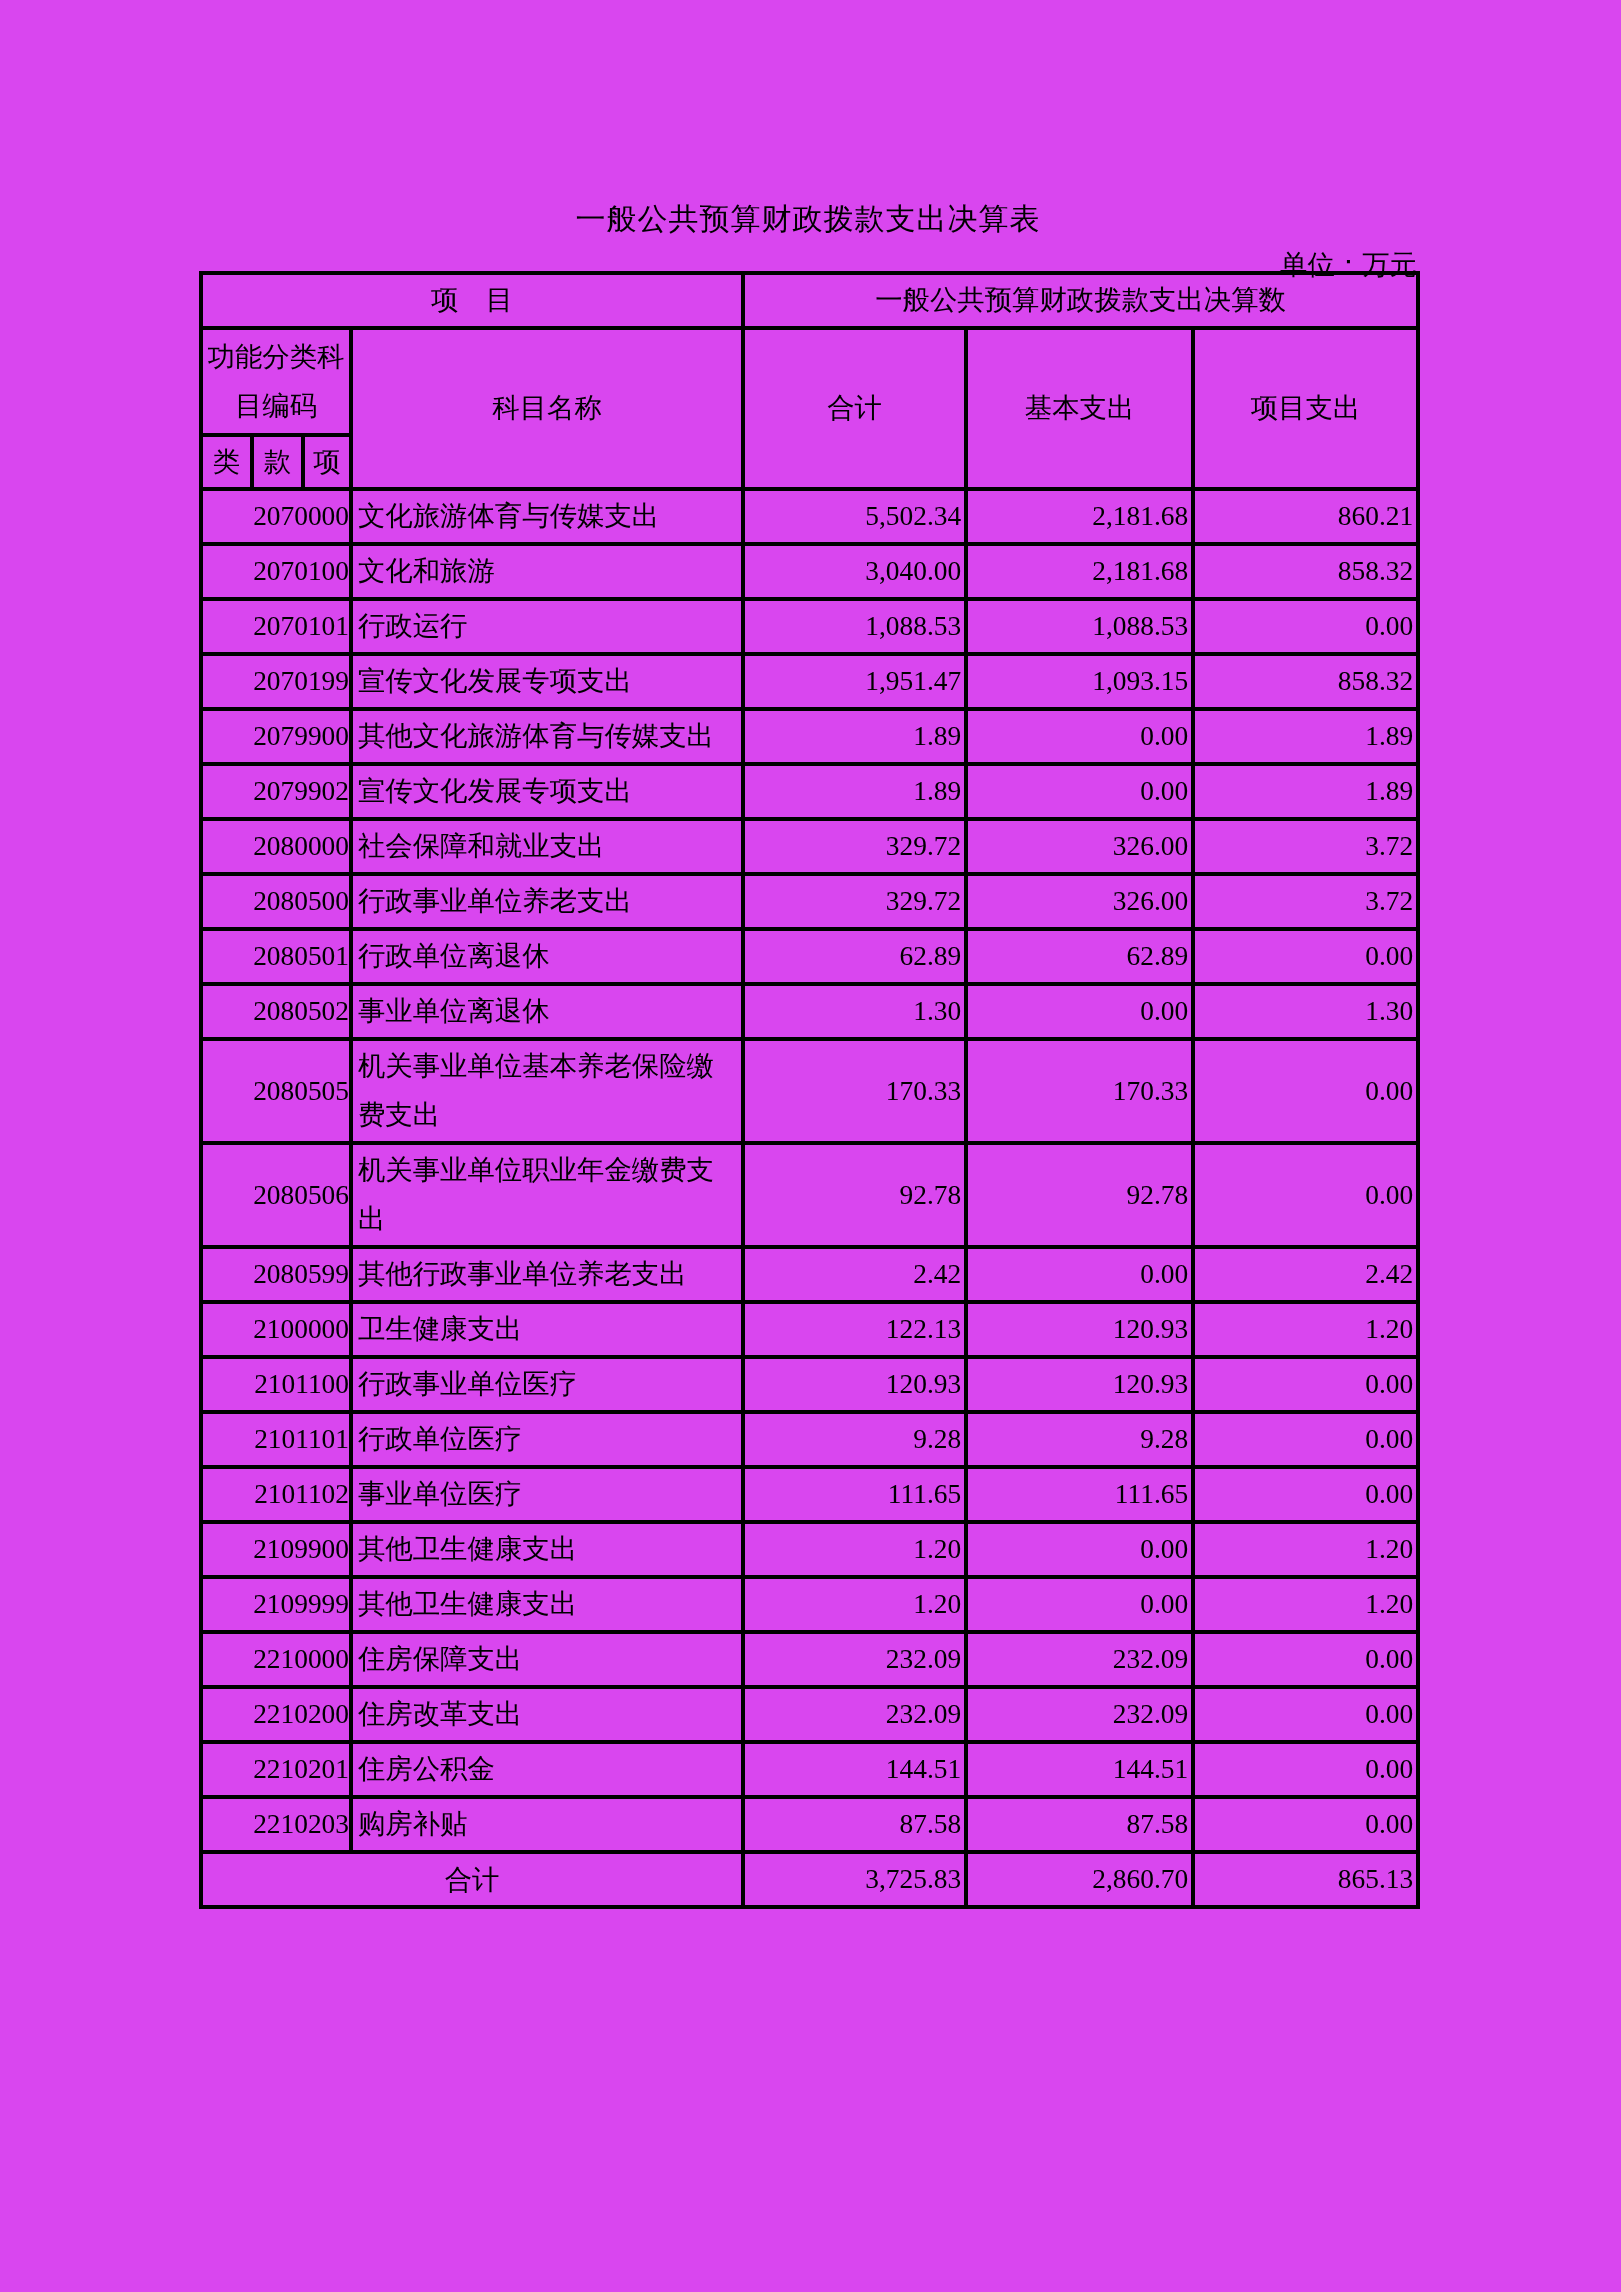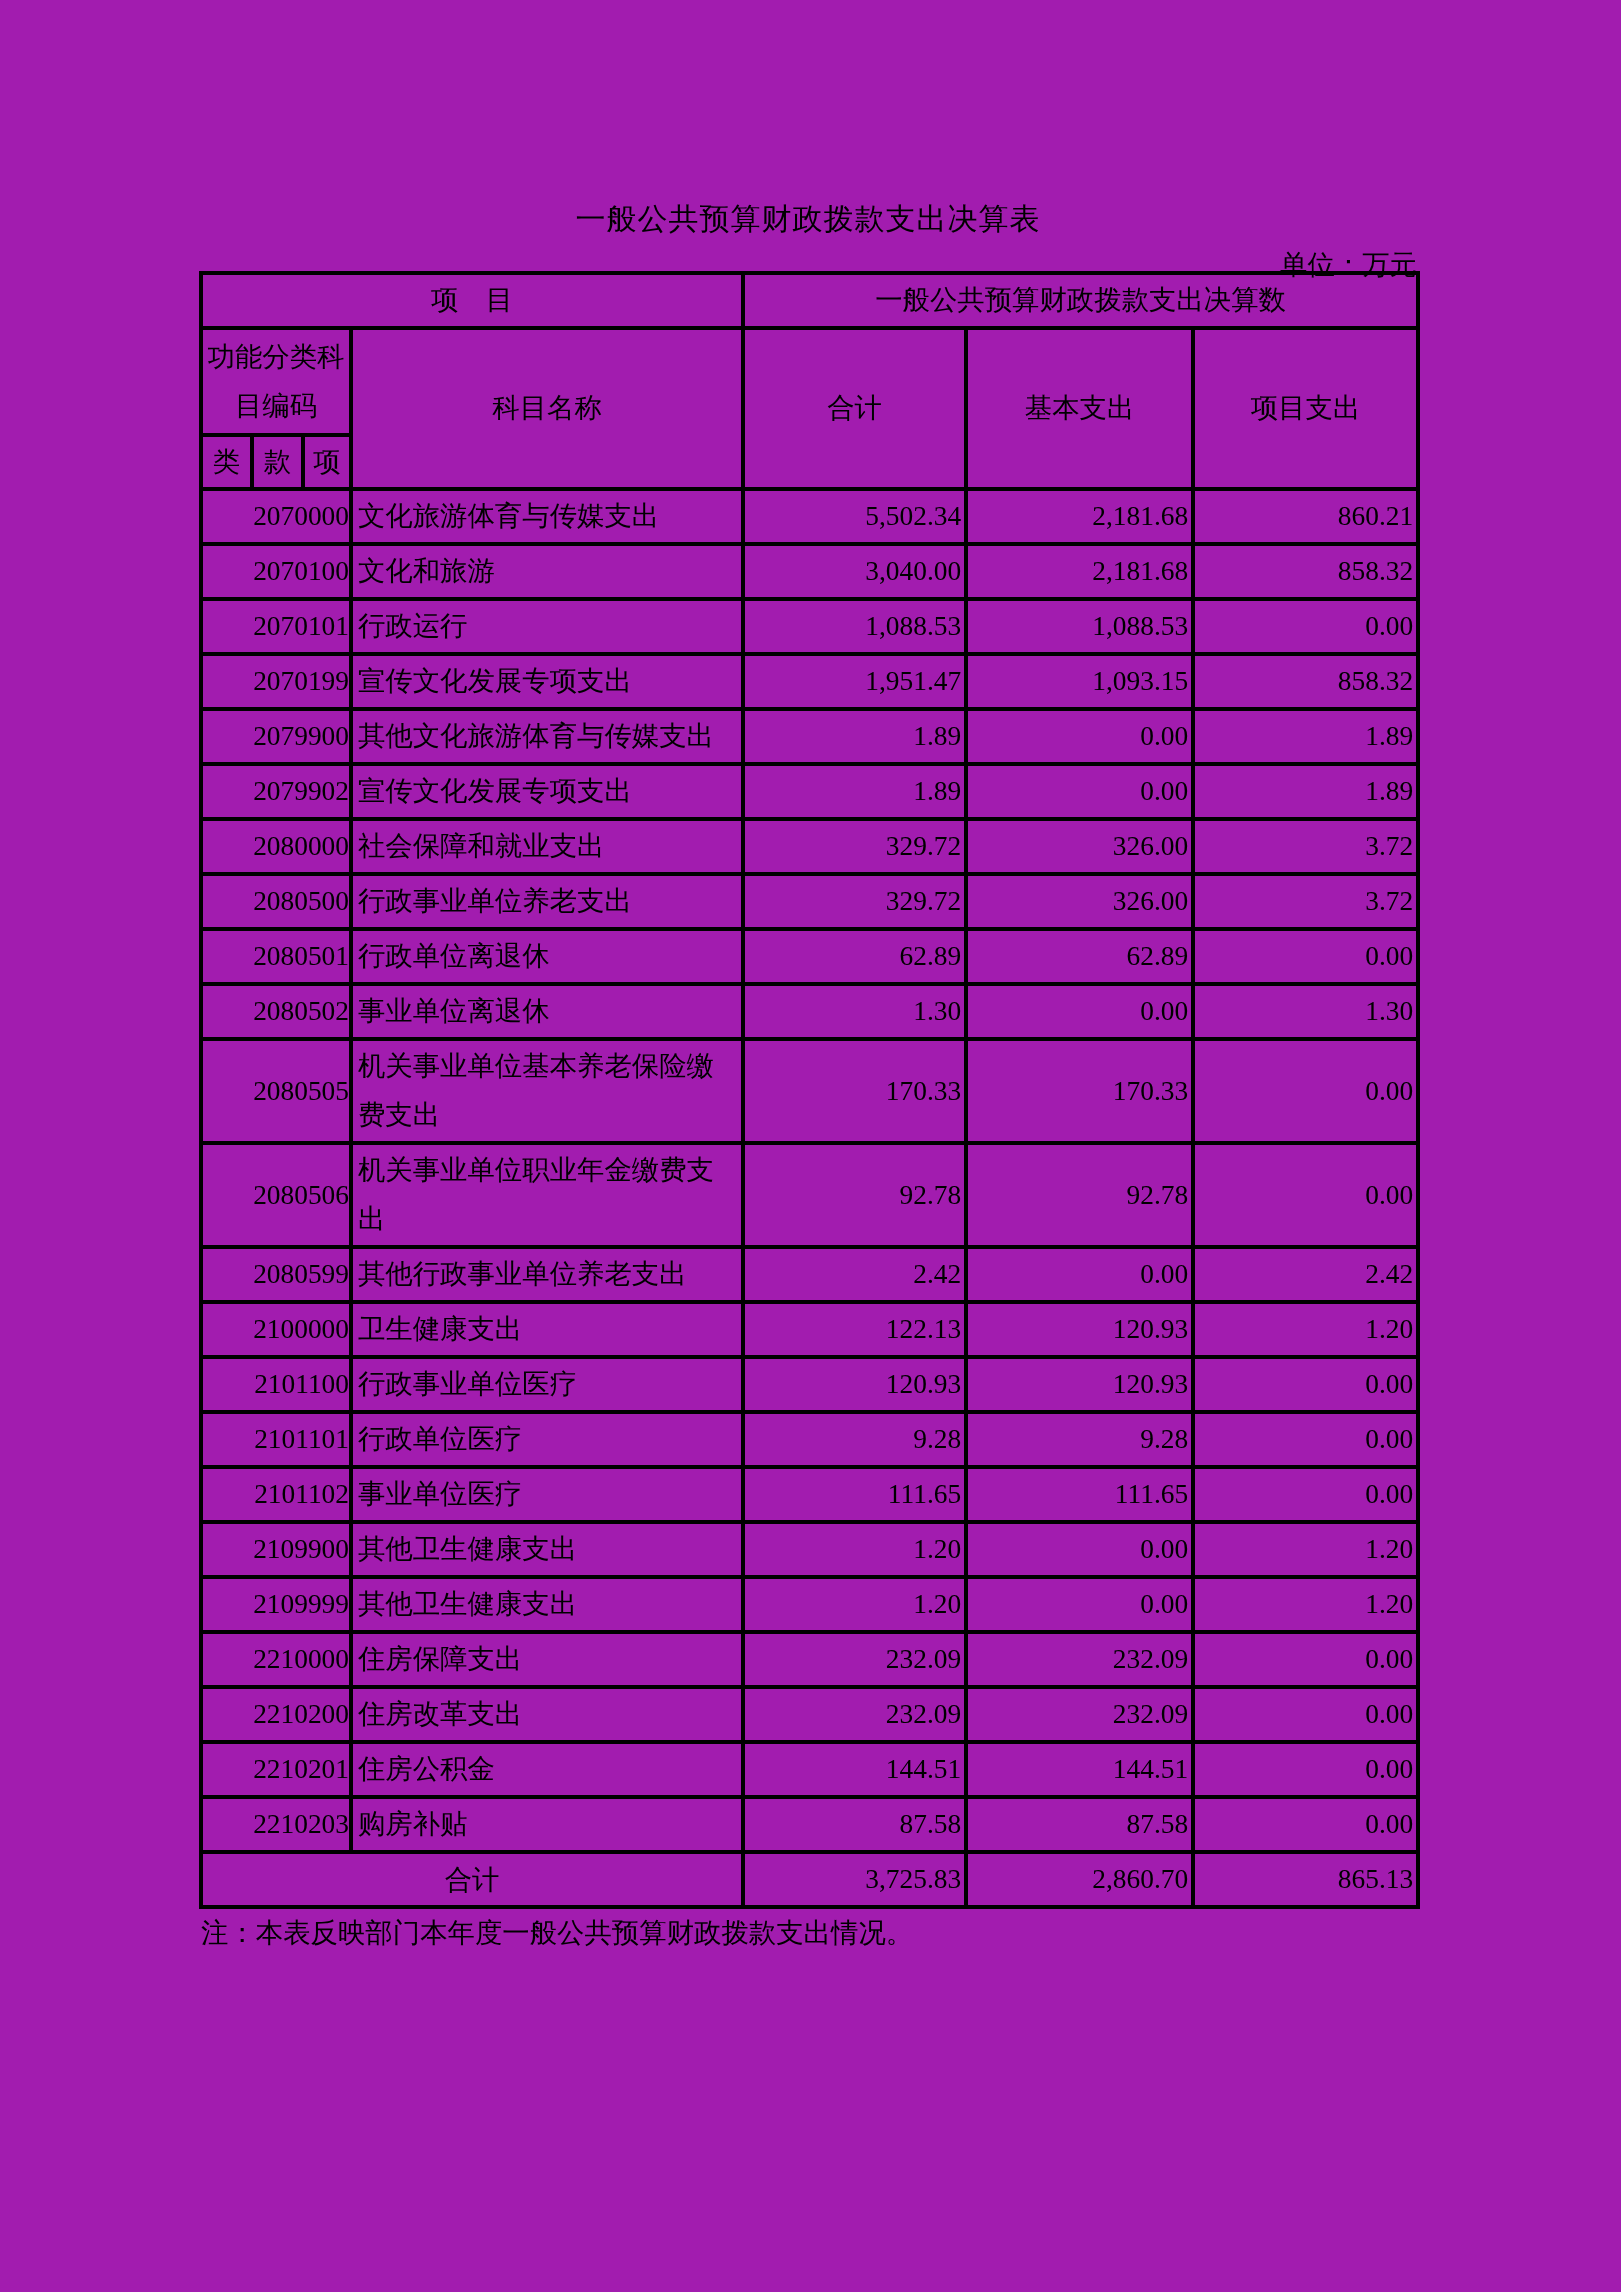--- a/index.html
+++ b/index.html
@@ -10,21 +10,21 @@
   body {
     width: 1621px;
     height: 2293px;
     font-family: "Liberation Serif", "DejaVu Serif", serif;
     color: #000000;
   }
   .sheet {
     position: relative;
     width: 1621px;
     height: 2293px;
-    background: #a21caf;
+    background: #d946ef;
     overflow: hidden;
   }
   .doc-title {
     position: absolute;
     top: 199px;
     left: 199px;
     width: 1218px;
     text-align: center;
     font-size: 30px;
     letter-spacing: 1px;
@@ -296,16 +296,15 @@
     <tfoot>
       <tr class="total-row">
         <td colspan="4" class="total-label">合计</td>
         <td class="num">3,725.83</td>
         <td class="num">2,860.70</td>
         <td class="num">865.13</td>
       </tr>
     </tfoot>
   </table>
 
-  <div class="footnote">注：本表反映部门本年度一般公共预算财政拨款支出情况。</div>
 
 </div>
 
 
 </body></html>

